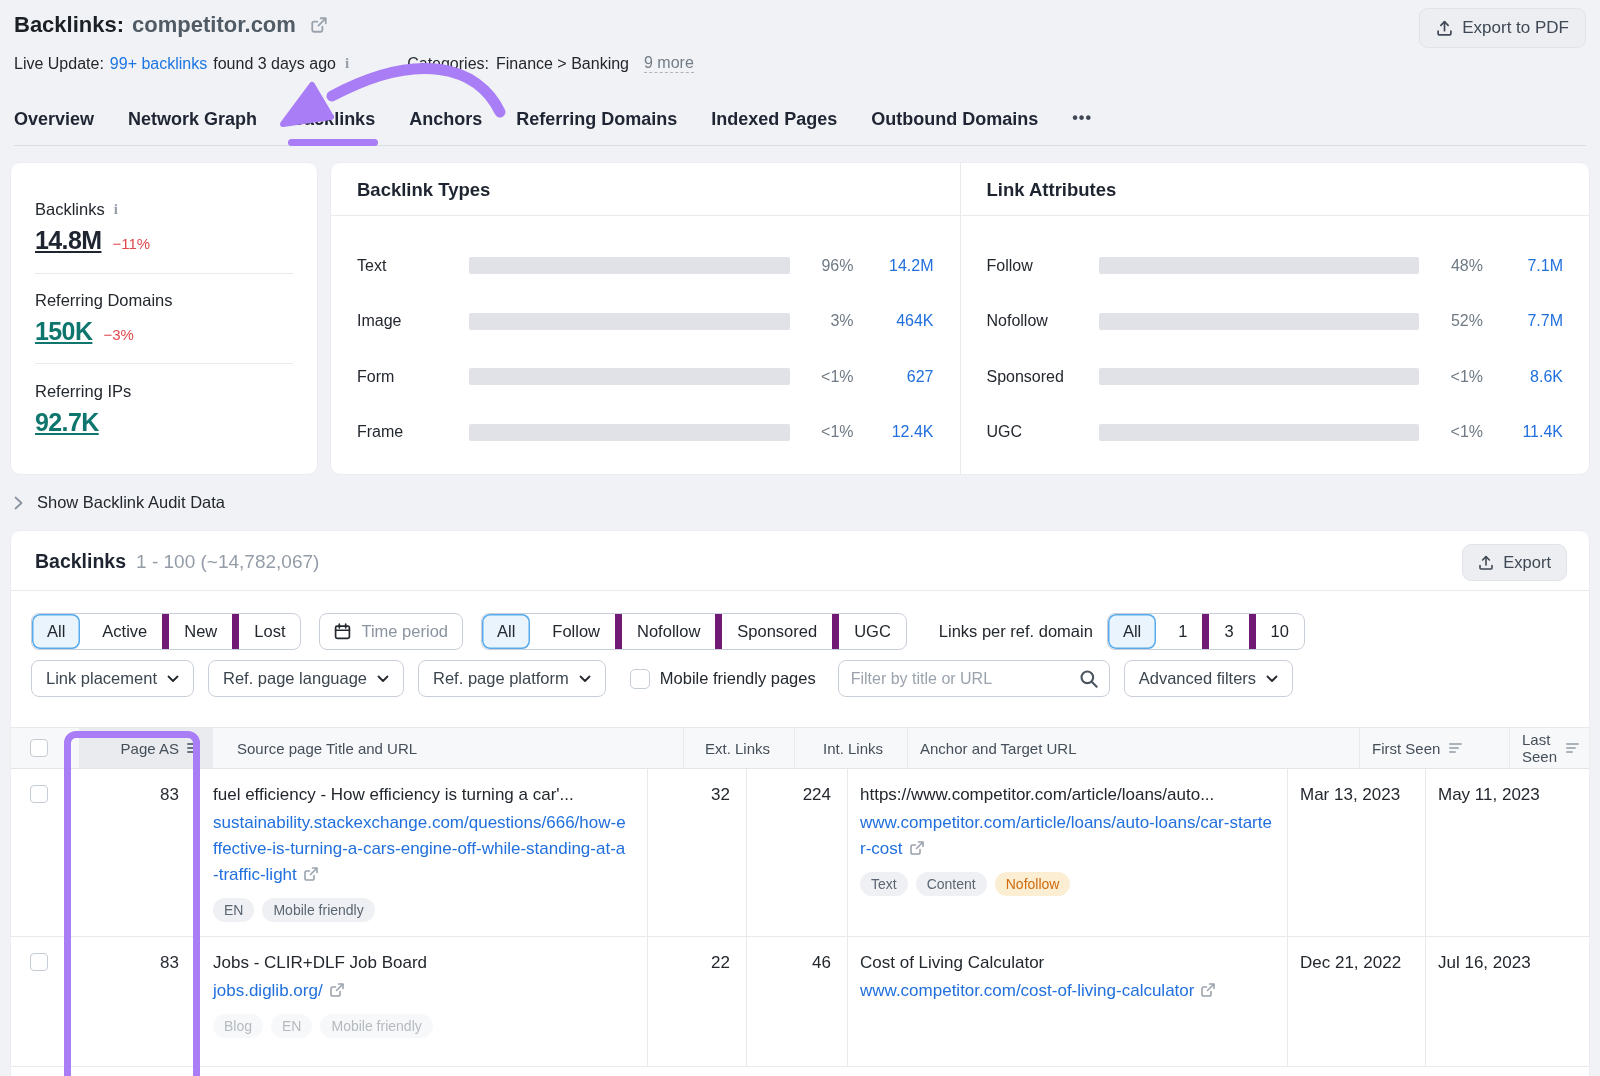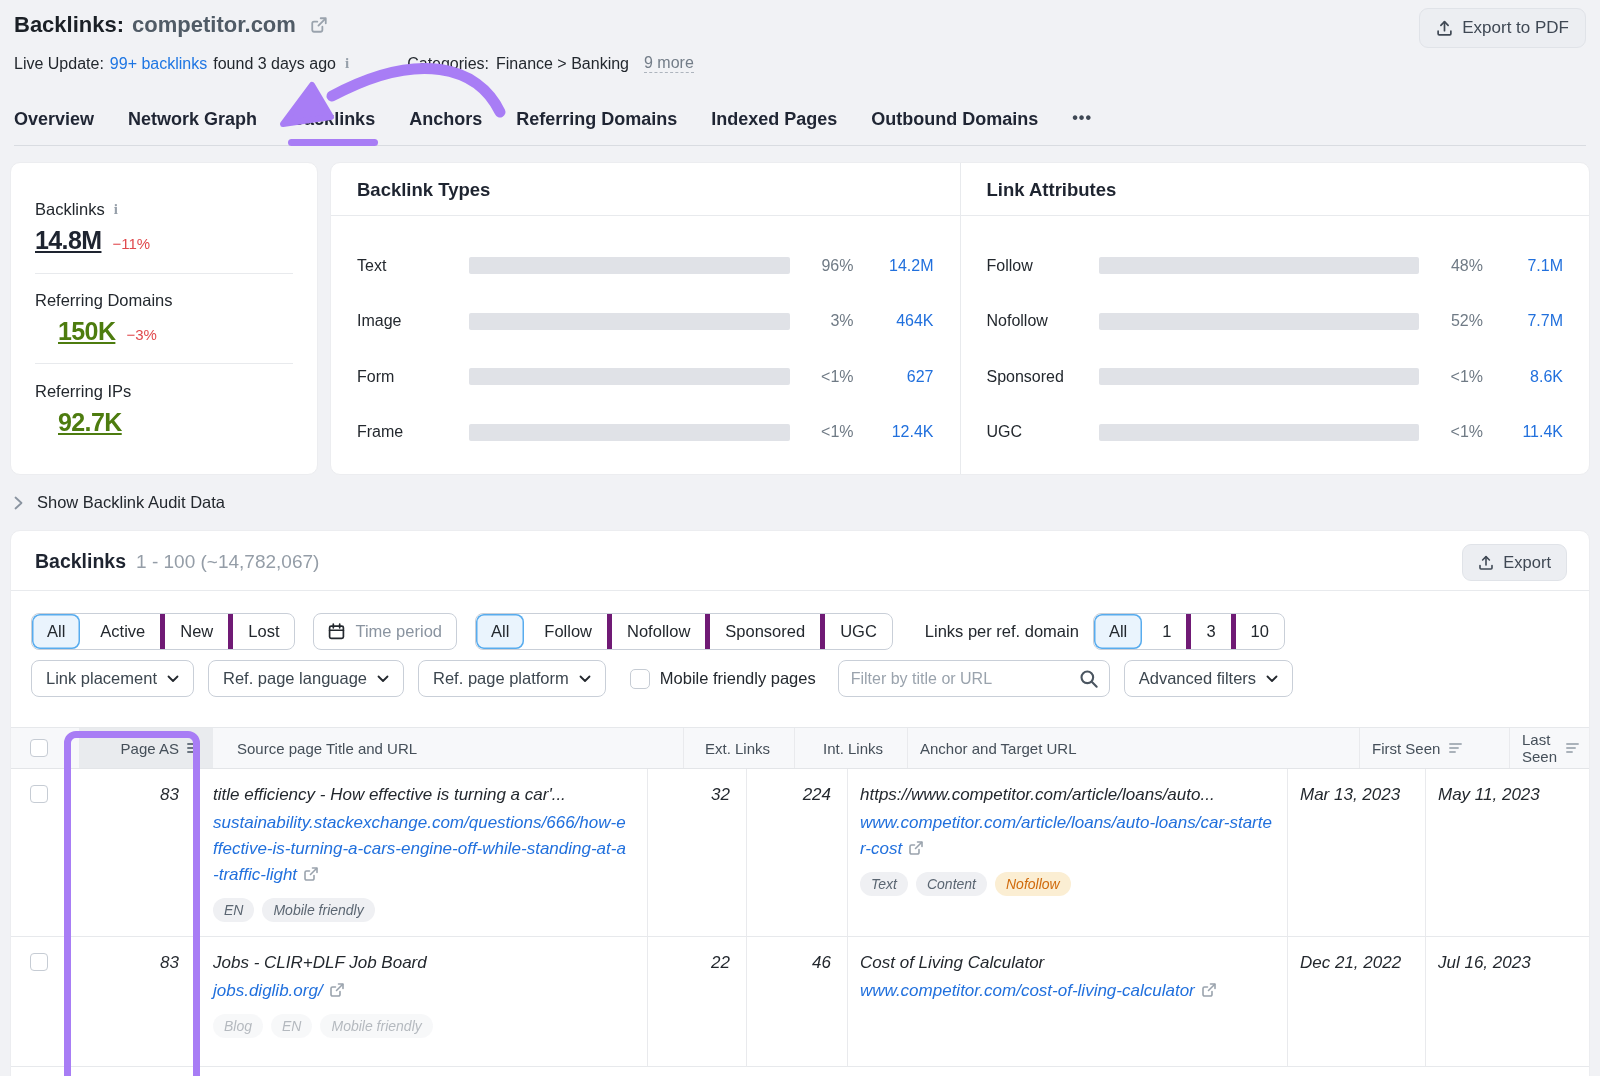--- a/index.html
+++ b/index.html
@@ -35,21 +35,21 @@
 
   
   .cards-row { display:flex; gap:12px; margin:16px 10px 0; height:313px; }
   .card { background:#fff; border-radius:10px; border:1px solid #ECEDF0; }
   .stats-card { width:308px; padding:20px 24px; display:flex; flex-direction:column; }
   .stat { flex:1; display:flex; flex-direction:column; justify-content:center; }
   .stat + .stat { border-top:1px solid #E8EAED; }
   .stat-label { font-size:16.5px; color:#23282E; display:flex; align-items:center; }
   .stat-value-row { margin-top:7px; display:flex; align-items:baseline; gap:11px; }
   .stat-value { font-size:25px; font-weight:700; letter-spacing:-0.6px; color:#1E2430;text-decoration:underline; }
-  .stat-value.blue { color:#4d7c0f;margin-left:23px; }
+  .stat-value.blue { color:#0f766e; }
   .stat-change { font-size:15px; font-weight:500; color:#E0494D; }
 
   .charts-card { flex:1; display:flex; }
   .chart-half { flex:1; display:flex; flex-direction:column;gap:12px; }
   .chart-half + .chart-half { border-left:1px solid #E8EAED; }
   .chart-head { height:53px; line-height:53px; padding:0 26px; font-size:18.5px; font-weight:700; color:#1E2430; border-bottom:1px solid #E8EAED; }
   .chart-body { flex:1; display:flex; flex-direction:column; justify-content:space-around; padding:10px 26px 14px; }
   .bar-row { display:flex; align-items:center; gap:14px; }
   .bar-label { width:98px; font-size:16px; color:#23282E; }
   .bar-track { flex:1; height:17px; background:#E0E2E7; border-radius:2px; overflow:hidden; }
@@ -66,21 +66,21 @@
   .table-head { position:relative; padding:19px 24px 17px; border-bottom:1px solid #E8EAED; display:flex; align-items:baseline; gap:10px; }
   .table-title { font-size:19.5px; font-weight:700; color:#1E2430; }
   .table-range { font-size:19px; color:#949DA7; }
   .export-btn { position:absolute; right:22px; top:13px; display:inline-flex; align-items:center; gap:9px;
     height:37px; padding:0 15px; background:#ECEEF2; border:1px solid #E0E3E8; border-radius:9px; font-size:16.5px; color:#3F4854; cursor:pointer; }
 
   .filters { padding:22px 20px 30px; }
   .frow { display:flex; align-items:center; gap:14px; }
   .frow + .frow { margin-top:10px; }
   .seg { display:flex; background:#fff; border:1px solid #C9CFD8; border-radius:8px; height:37px; overflow:hidden; }
-  .opt { padding:0 15px; display:flex; align-items:center; font-size:16.5px; color:#23282E; border-left:5px solid #701a75; cursor:pointer; }
+  .opt { padding:0 15px; display:flex; align-items:center; font-size:16.5px; color:#23282E; border-left:7px solid #701a75; cursor:pointer; }
   .opt:first-child { border-left:none; }
   .opt.sel { background:#EAF4FD; box-shadow:inset 0 0 0 1.5px #58ACEE; border-radius:8px;text-align:right; }
   .opt.sel + .opt { border-left-color:transparent; }
   .btn { display:inline-flex; align-items:center; gap:10px; height:37px; padding:0 14px; background:#fff;
     border:1px solid #C9CFD8; border-radius:8px; font-size:16.5px; color:#3C464F; cursor:pointer; }
   .btn .ghost { color:#8A94A0; }
   .lpd-label { font-size:16.5px; color:#23282E; margin-left:18px; }
   .chk { width:20px; height:20px; border:1.5px solid #C6CCD4; border-radius:5px; background:#fff; cursor:pointer; }
   .chk-wrap { display:flex; align-items:center; gap:10px; margin-left:10px; font-size:16.5px; color:#23282E; }
   .search-wrap { position:relative; margin-left:8px; }
@@ -90,21 +90,21 @@
   .search-ico { position:absolute; right:11px; top:8px; cursor:pointer; }
 
   
   .tbl { --cols:56px 134px 446px 99px 101px 440px 138px 1fr; }
   .tr { display:grid; grid-template-columns:var(--cols); }
   .tr.head { background:#F7F8FA; border-top:1px solid #E6E8EB; border-bottom:1px solid #E3E5E8; height:42px; font-size:15px; color:#454F59;gap:12px; }
   .th, .td { padding:0 12px; display:flex; align-items:center; }
   .th.num, .td-num { justify-content:flex-end; text-align:right; }
   .bl { border-left:1px solid #E9EAED; }
   .th.as-col { background:#E9EBEE; justify-content:flex-end; gap:8px; }
-  .tr.body { border-bottom:1px solid #E7E9EC; background:#fff;font-style:italic; }
+  .tr.body { border-bottom:1px solid #E7E9EC; background:#fff; }
   .td { align-items:flex-start; padding-top:16px; padding-bottom:14px; font-size:16.5px; }
   .td.c-check { justify-content:center; }
   .td.c-as { justify-content:flex-end; padding-right:22px; font-size:17px; }
   .cell-title { font-size:17px; color:#23282E; white-space:nowrap; overflow:hidden; max-width:420px; }
   .cell-url { margin-top:5px; font-size:17px; line-height:26px; color:#2170DD; word-break:break-all; max-width:416px; cursor:pointer; }
   .badges { display:flex; gap:8px; margin-top:10px; flex-wrap:wrap; }
   .pill { background:#EFF0F3; color:#5B6672; font-size:14px; padding:4px 11px; border-radius:13px; white-space:nowrap; }
   .pill.warn { background:#FBEED3; color:#D06A0C; }
   .badges.faded { opacity:.45; }
   .td-num { font-size:17px; color:#23282E; padding-right:16px; }
@@ -419,21 +419,21 @@
           </span>
         </div>
       </div>
 
       <div class="tr body" style="min-height:160px">
         <div class="td c-check">
             <div class="cb"></div>
           </div>
         <div class="td c-as">83</div>
         <div class="td" style="display:block">
-          <div class="cell-title">title efficiency - How effective is turning a car'...</div>
+          <div class="cell-title">fuel efficiency - How efficiency is turning a car'...</div>
           <div class="cell-url"><span>sustainability.stackexchange.com/questions/666/how-effective-is-turning-a-cars-engine-off-while-standing-at-a-traffic-light</span><span class="ext-ico"><svg width="16" height="16" viewBox="0 0 16 16" fill="none" stroke="#9AA3AD" stroke-width="1.6" stroke-linecap="round" stroke-linejoin="round">
                   <path d="M11 9.5v3A1.5 1.5 0 0 1 9.5 14h-6A1.5 1.5 0 0 1 2 12.5v-6A1.5 1.5 0 0 1 3.5 5h3"></path>
                   <path d="M9.5 2H14v4.5"></path>
                   <path d="M13.5 2.5 7.5 8.5"></path>
                 </svg></span></div>
           <div class="badges">
             <span class="pill">EN</span>
             <span class="pill">Mobile friendly</span>
           </div>
         </div>

